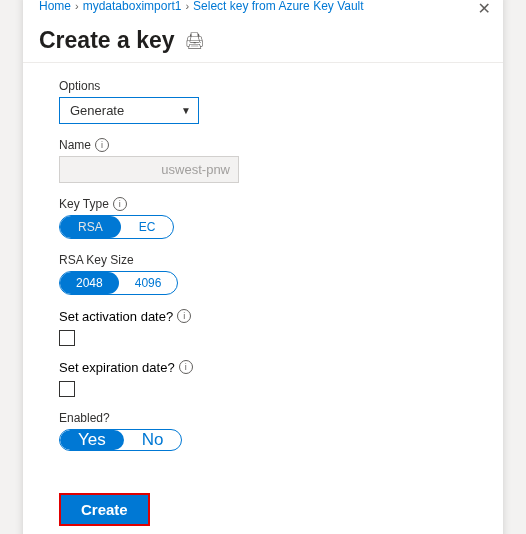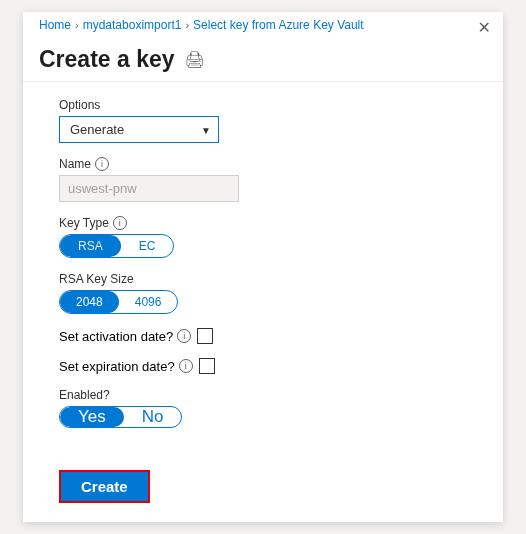--- a/index.html
+++ b/index.html
@@ -97,21 +97,21 @@
       align-items: center;
       justify-content: center;
       font-size: 9px;
       color: #605e5c;
       cursor: pointer;
       flex-shrink: 0;
     }
     .select-wrapper {
       position: relative;
       display: inline-block;
-      width: 160px;
+      width: 140px;
     }
     .select-wrapper select {
       width: 100%;
       padding: 5px 28px 5px 10px;
       border: 1.5px solid #0078d4;
       background: #fff;
       font-size: 13px;
       color: #323130;
       appearance: none;
       cursor: pointer;
@@ -127,20 +127,21 @@
       font-size: 10px;
     }
     .text-input {
       width: 180px;
       padding: 5px 8px;
       border: 1px solid #d2d0ce;
       background: #f3f2f1;
       color: #a19f9d;
       font-size: 13px;
       outline: none;
+      text-align: right;
     }
     
     .toggle-group {
       display: inline-flex;
       border: 1.5px solid #0078d4;
       border-radius: 20px;
       overflow: hidden;
       background: #fff;
     }
     .toggle-btn {
@@ -178,21 +179,21 @@
       outline: none;
     }
     .size-toggle-btn.active {
       background: #0078d4;
       color: #fff;
       border-radius: 20px;
     }
     
     .checkbox-field {
       display: flex;
-      flex-direction: row;
+      flex-direction: column;
       gap: 6px;
     }
     .checkbox-label-row {
       display: flex;
       align-items: center;
       gap: 4px;
     }
     .custom-checkbox {
       width: 16px;
       height: 16px;

